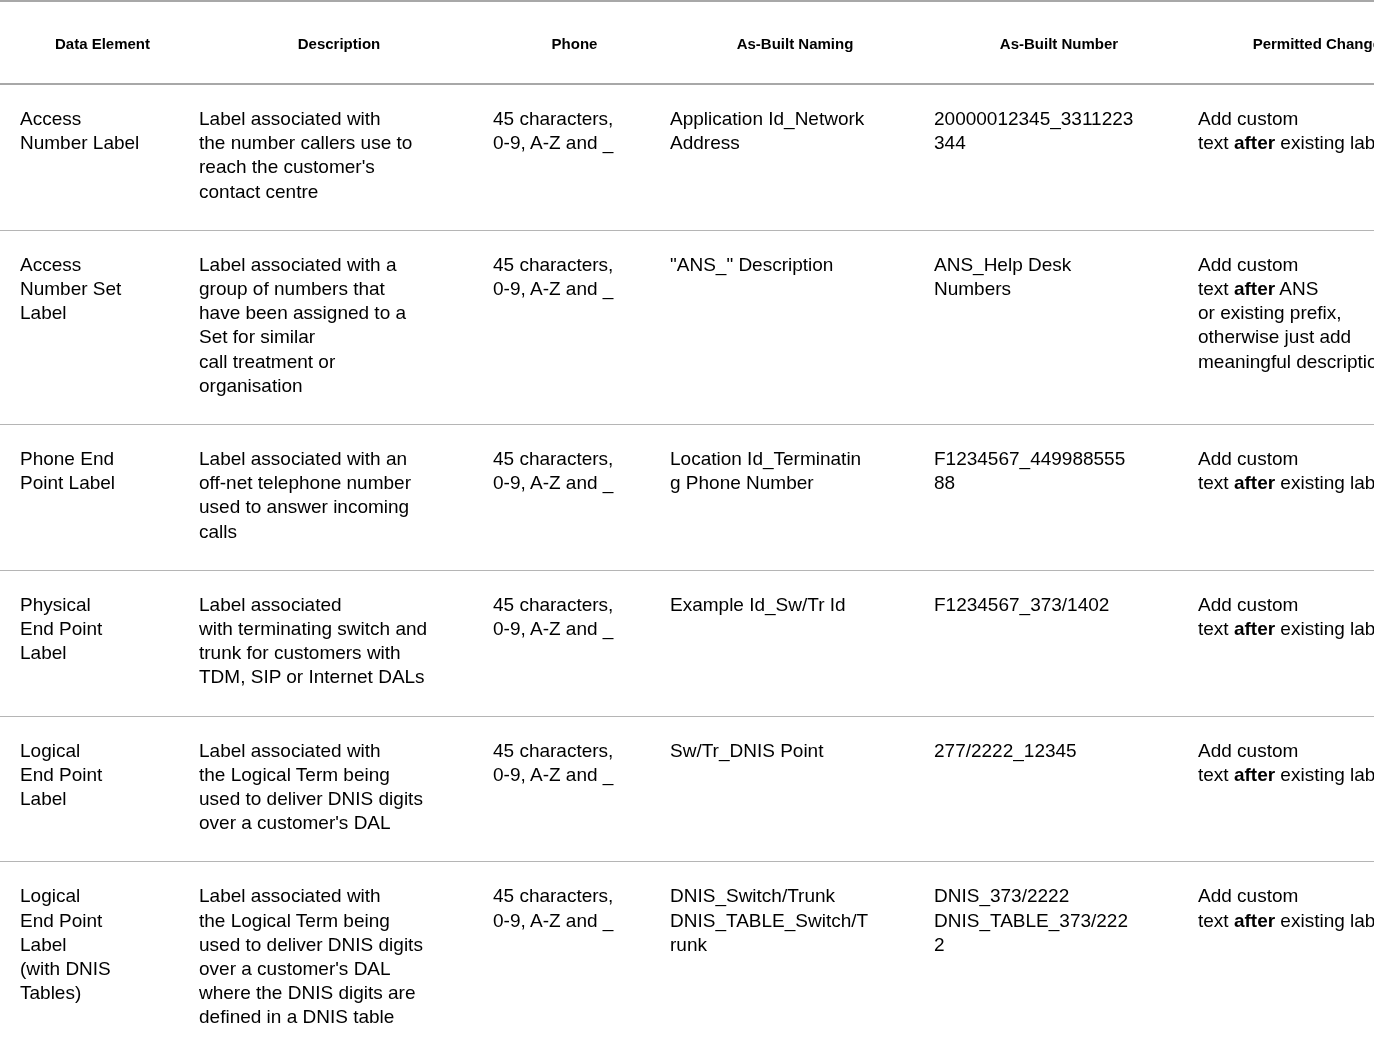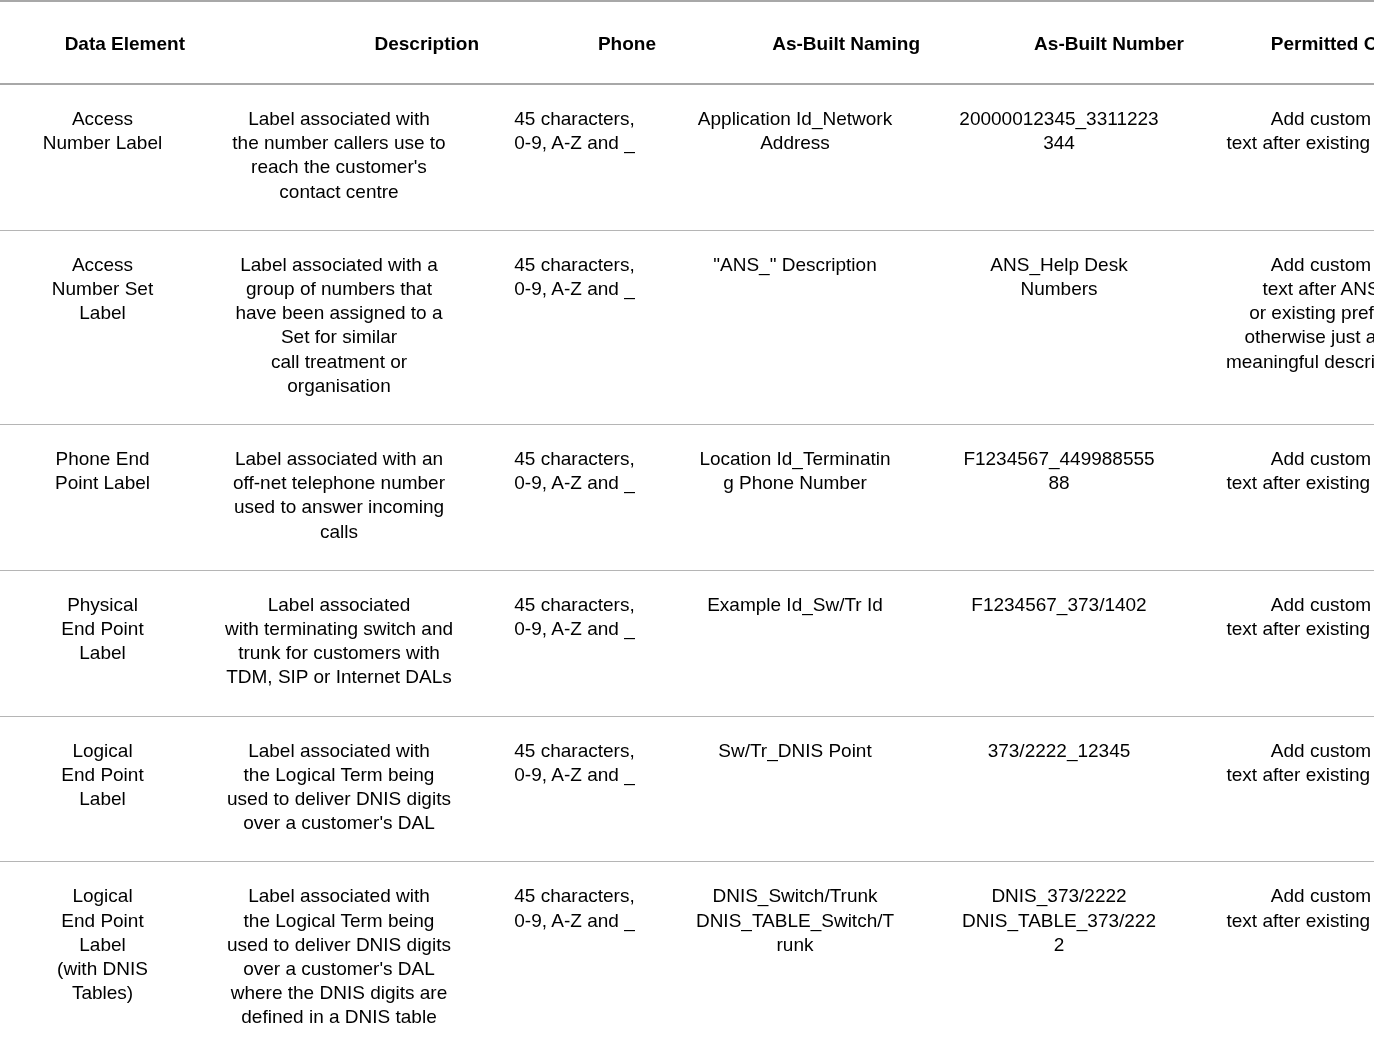--- a/index.html
+++ b/index.html
@@ -23,32 +23,32 @@
   }
 
   table.ref-table {
     width: 1374px;
     border-collapse: collapse;
     table-layout: fixed;
     border-top: 2px solid #a8a8a8;
   }
 
   table.ref-table thead th {
-    text-align: right;
+    text-align: center;
     vertical-align: top;
     font-weight: bold;
-    font-size: 19px;
+    font-size: 15px;
     line-height: 24px;
     padding: 30px 14px 27px 0;
     border-bottom: 2px solid #a8a8a8;
     white-space: nowrap;
   }
 
   table.ref-table tbody td {
-    text-align: center;
+    text-align: left;
     vertical-align: top;
     font-size: 19px;
     line-height: 24.2px;
     padding: 22px 14px 26px 0;
     border-bottom: 1.5px solid #b5b5b5;
     word-wrap: break-word;
     overflow-wrap: break-word;
   }
 
   table.ref-table tbody tr:last-child td {
@@ -58,21 +58,21 @@
   
   .col-element      { width: 165px; padding-left: 20px !important; }
   .col-description  { width: 280px; padding-left: 0px !important; }
   .col-length       { width: 163px; padding-left: 0px !important; }
   .col-naming       { width: 250px; padding-left: 0px !important; }
   .col-example      { width: 250px; padding-left: 0px !important; }
   .col-permitted    { width: 246px; padding-left: 0px !important; }
 
   thead th.col-element     { padding-left: 20px !important; }
 
-  b, strong { font-weight: normal; margin-top: 13px; }
+  b, strong { font-weight: bold; margin-top: 13px; }
 </style>
 </head>
 <body>
 
 <div class="table-wrap">
   <table class="ref-table">
     <thead>
       <tr>
         <th class="col-element">Data Element</th>
         <th class="col-description">Description</th>
@@ -113,21 +113,21 @@
           <td class="col-length">45 characters,<br>0-9, A-Z and _</td>
           <td class="col-naming">Example Id_Sw/Tr Id</td>
           <td class="col-example">F1234567_373/1402</td>
           <td class="col-permitted"><span>Add custom<br>text </span><b>after</b><span> existing label</span></td>
         </tr>
         <tr>
           <td class="col-element">Logical<br>End Point<br>Label</td>
           <td class="col-description">Label associated with<br>the Logical Term being<br>used to deliver DNIS digits<br>over a customer's DAL</td>
           <td class="col-length">45 characters,<br>0-9, A-Z and _</td>
           <td class="col-naming">Sw/Tr_DNIS Point</td>
-          <td class="col-example">373/2222_12345</td>
+          <td class="col-example">277/2222_12345</td>
           <td class="col-permitted"><span>Add custom<br>text </span><b>after</b><span> existing label</span></td>
         </tr>
         <tr>
           <td class="col-element">Logical<br>End Point<br>Label<br>(with DNIS<br>Tables)</td>
           <td class="col-description">Label associated with<br>the Logical Term being<br>used to deliver DNIS digits<br>over a customer's DAL<br>where the DNIS digits are<br>defined in a DNIS table</td>
           <td class="col-length">45 characters,<br>0-9, A-Z and _</td>
           <td class="col-naming">DNIS_Switch/Trunk<br>DNIS_TABLE_Switch/T<br>runk</td>
           <td class="col-example">DNIS_373/2222<br>DNIS_TABLE_373/222<br>2</td>
           <td class="col-permitted"><span>Add custom<br>text </span><b>after</b><span> existing label</span></td>
         </tr>

